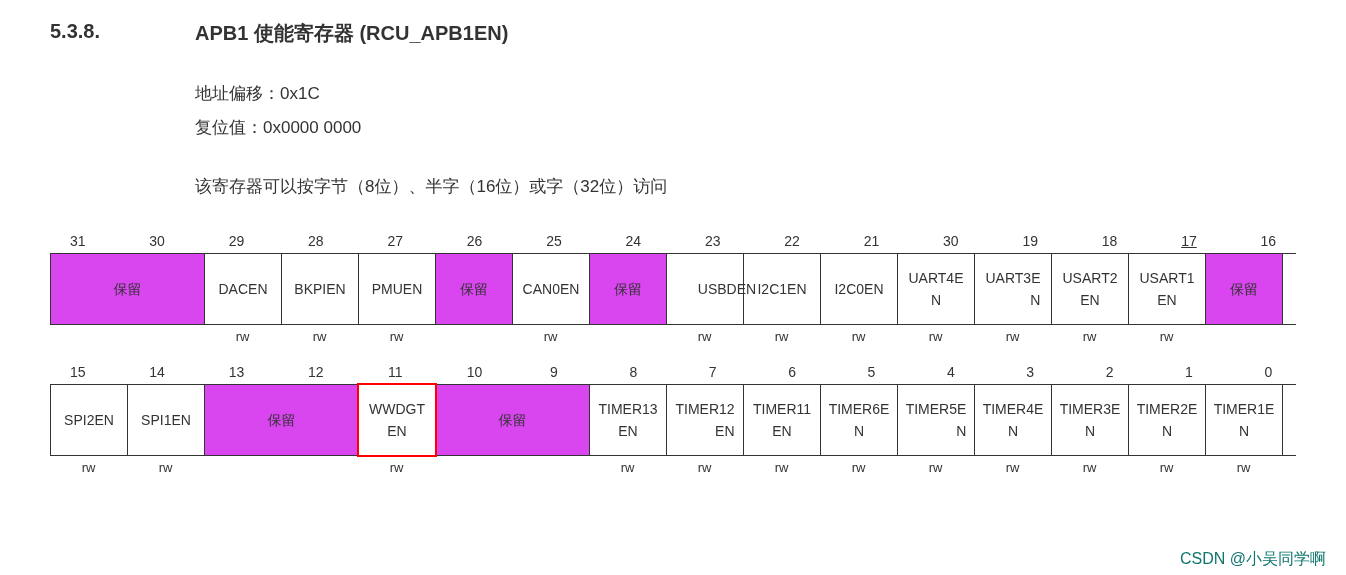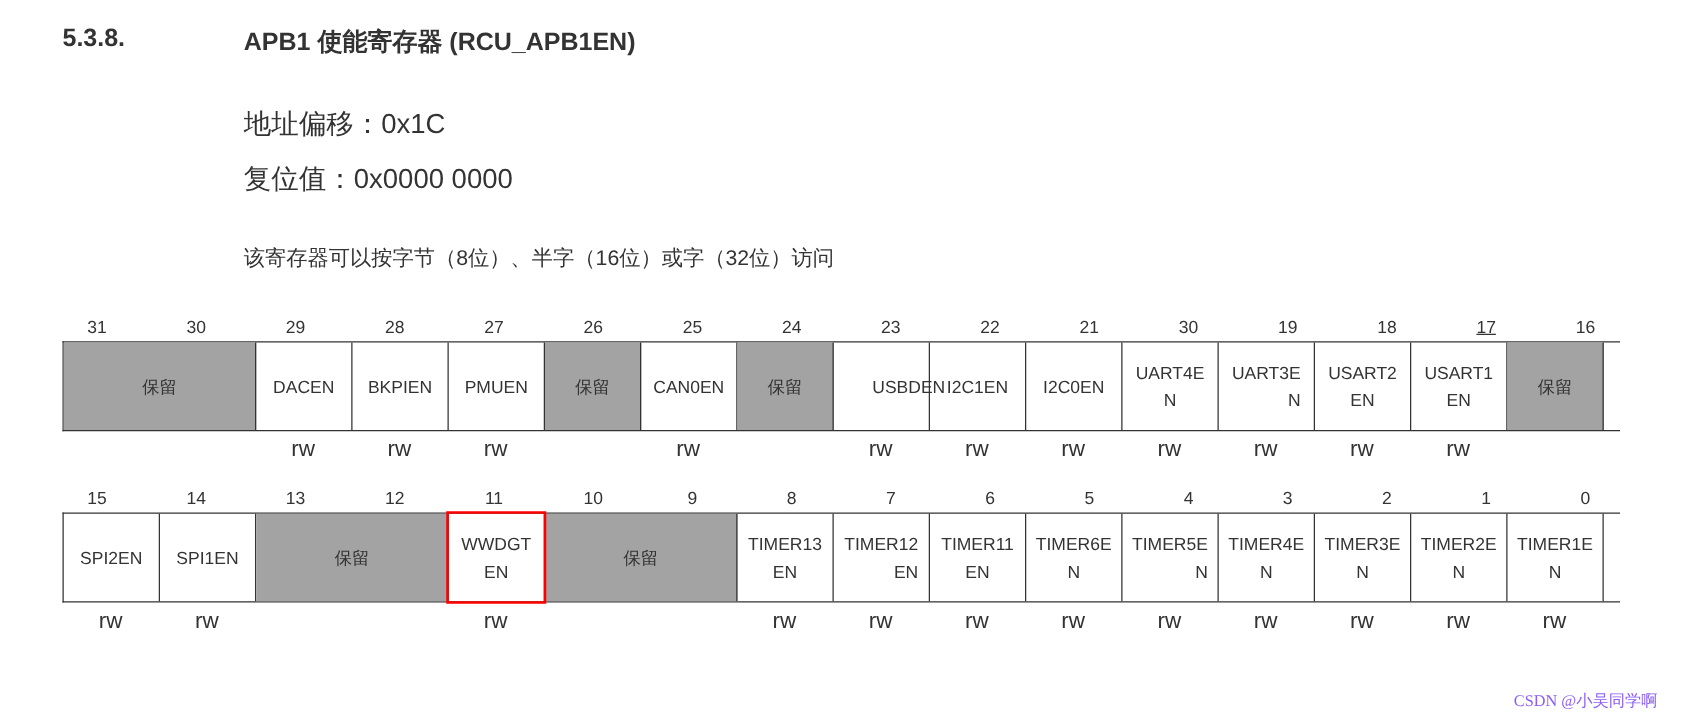--- a/index.html
+++ b/index.html
@@ -20,21 +20,21 @@
       font-size: 20px;
       width: 145px;
     }
     .section-title {
       font-weight: bold;
       font-size: 20px;
     }
     .meta-info {
       margin-left: 145px;
       margin-bottom: 30px;
-      font-size: 22px;
+      font-size: 17px;
       line-height: 2;
     }
     .description {
       margin-left: 145px;
       margin-bottom: 35px;
       font-size: 17px;
     }
     .register-row {
       margin-bottom: 20px;
     }
@@ -58,48 +58,48 @@
       text-align: center;
       display: flex;
       align-items: center;
       justify-content: center;
       height: 70px;
       font-size: 14px;
       line-height: 1.6;
       position: relative;
     }
     .reserved {
-      background: #a3a3a3;
+      background: #d946ef;
     }
     .highlighted {
       position: relative;
     }
     .highlighted::before {
       content: "";
       position: absolute;
       inset: -2px;
       border: 2px solid red;
       pointer-events: none;
       z-index: 1;
     }
     .access-row {
       display: flex;
       margin-top: 4px;
     }
     .access {
       text-align: center;
-      font-size: 18px;
+      font-size: 13px;
     }
     .watermark {
       position: fixed;
       bottom: 5px;
       right: 20px;
-      font-size: 13px;
-      color: #8b5cf6;
-      font-family: Liberation Serif, serif;
+      font-size: 16px;
+      color: #0f766e;
+      font-family: Liberation Sans, sans-serif;
     }
   </style>
 </head>
 <body>
 
 <div class="section-header">
   <span class="section-number">5.3.8.</span>
   <span class="section-title">APB1 使能寄存器  (RCU_APB1EN)</span>
 </div>
 

